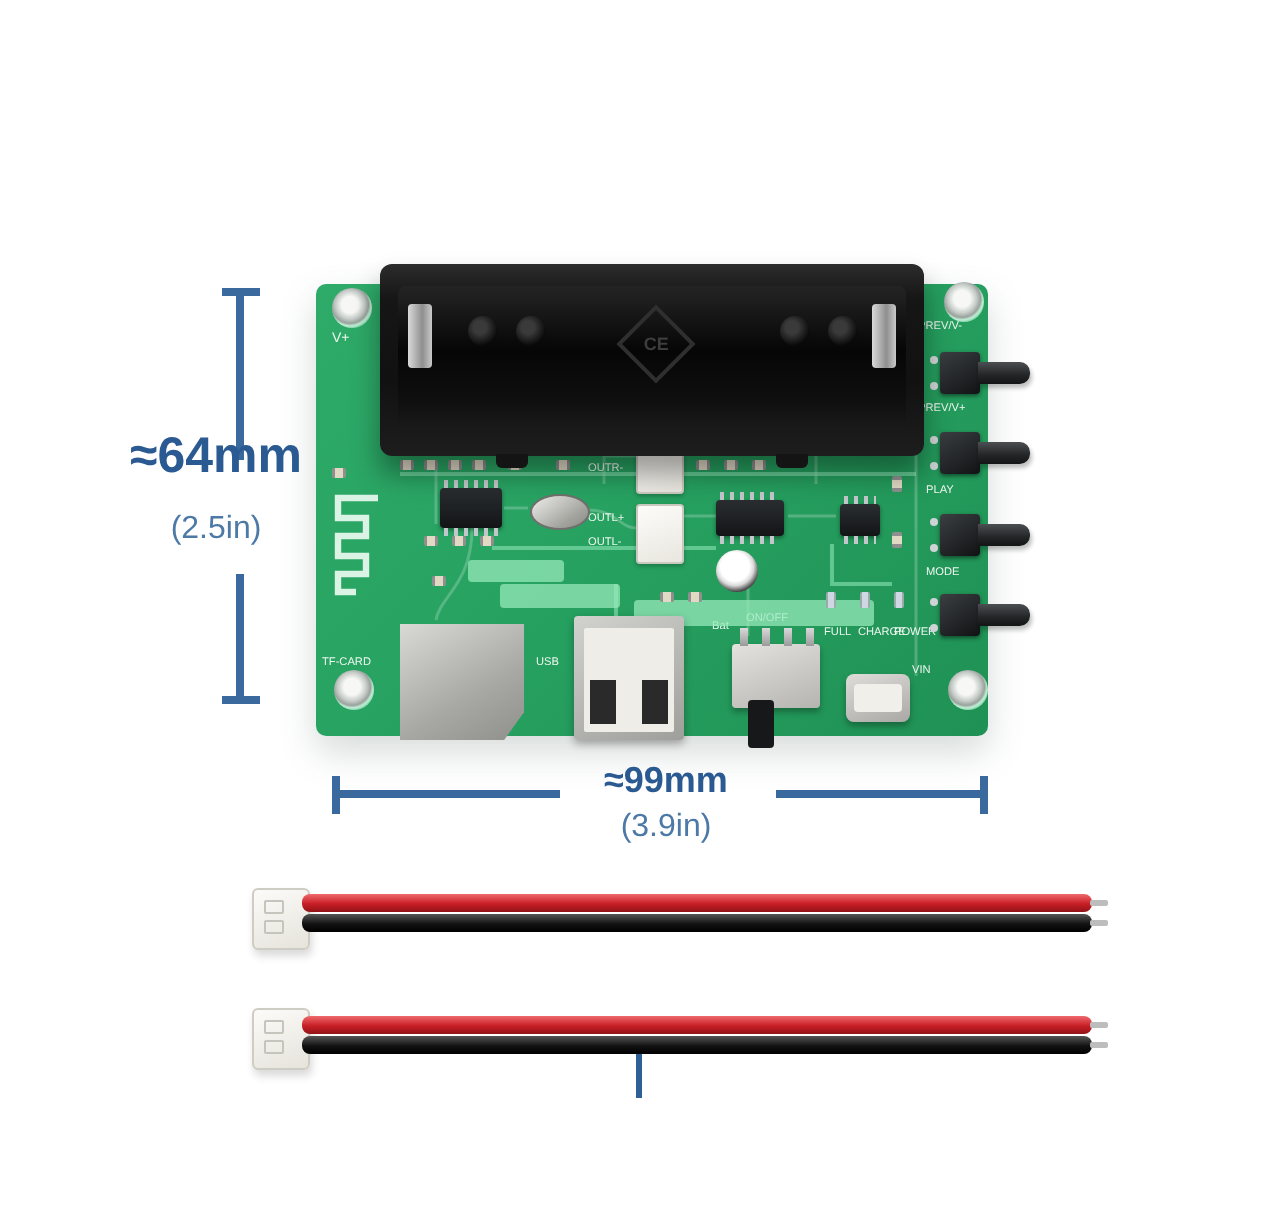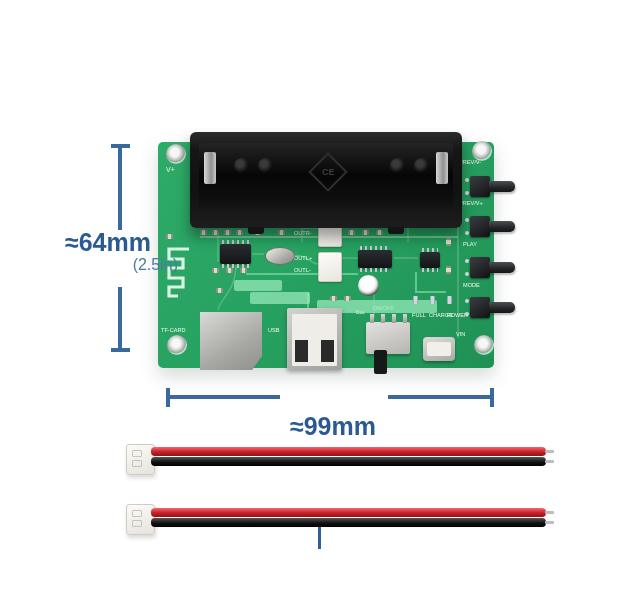--- a/index.html
+++ b/index.html
@@ -70,21 +70,21 @@
   .holder .well{position:absolute;width:15px;height:15px;border-radius:50%;top:26px;
       background:radial-gradient(circle at 40% 38%,#3a3a3a 0 25%,#0a0a0a 70%,#000);}
   .holder .tab{position:absolute;bottom:-6px;width:16px;height:7px;background:#141414;border-radius:0 0 3px 3px;}
   .diamond{position:absolute;left:124px;top:26px;width:24px;height:24px;border:2px solid #2f2f2f;
       transform:rotate(45deg);display:flex;align-items:center;justify-content:center;}
   .diamond span{transform:rotate(-45deg);color:#3d3d3d;font-size:9px;font-weight:bold;}
 
   
   .dim{background:#3a6a9d;position:absolute;}
   .dim-text{position:absolute;text-align:center;color:#2a5a91;font-weight:bold;}
-  .dim-sub{position:absolute;text-align:right;color:#4c79a6;font-size:16px;font-weight:normal;}
+  .dim-sub{position:absolute;text-align:center;color:#4c79a6;font-size:16px;font-weight:normal;}
 
   
   .wire{position:absolute;height:9px;border-radius:4px;}
   .wire.red{background:linear-gradient(180deg,#ef6a6d,#c81e26 55%,#911317);}
   .wire.blk{background:linear-gradient(180deg,#555,#121212 55%,#000);}
   .tip{position:absolute;width:9px;height:3px;background:#bdbdbd;border-radius:1px;}
   .jst-c{position:absolute;width:27px;height:29px;border-radius:3px;
       background:linear-gradient(160deg,#fcfbf8,#e6e3dc);border:1px solid #cfccc3;
       box-shadow:1px 3px 4px rgba(0,0,0,.15);}
   .jst-c i{position:absolute;left:5px;width:8px;height:5px;border:1px solid #c7c4bb;border-radius:1px;}
@@ -224,28 +224,29 @@
     <div class="well" style="left:224px;"></div>
     <div class="diamond">
       <span>CE</span>
     </div>
     <div class="tab" style="left:58px;"></div>
     <div class="tab" style="left:198px;"></div>
   </div>
 
   <div class="dim" style="left:111px;top:144px;width:19px;height:4px;"></div>
   <div class="dim" style="left:118px;top:148px;width:4px;height:82px;"></div>
-  <div class="dim-text" style="left:38px;top:228px;width:140px;font-size:25px;">≈64mm</div>
+  <div class="dim-text" style="left:38px;top:214px;width:140px;font-size:25px;">≈64mm</div>
   <div class="dim-sub" style="left:38px;top:256px;width:140px;">(2.5in)</div>
   <div class="dim" style="left:118px;top:287px;width:4px;height:61px;"></div>
   <div class="dim" style="left:111px;top:348px;width:19px;height:4px;"></div>
 
   <div class="dim" style="left:166px;top:388px;width:4px;height:19px;"></div>
   <div class="dim" style="left:170px;top:395px;width:110px;height:4px;"></div>
-  <div class="dim-text" style="left:262px;top:380px;width:142px;font-size:25px;margin-top:32px;">≈99mm</div>
+  <div class="dim-text" style="left:262px;top:380px;width:142px;font-size:18px;">≈99mm</div>
+  <div class="dim-sub" style="left:262px;top:405px;width:142px;">(3.9in)</div>
   <div class="dim" style="left:388px;top:395px;width:102px;height:4px;"></div>
   <div class="dim" style="left:490px;top:388px;width:4px;height:19px;"></div>
 
   <div>
     <div class="jst-c" style="left:126px;top:444px;">
       <i style="top:5px;"></i>
       <i style="top:15px;"></i>
     </div>
     <div class="wire red" style="left:151px;top:447px;width:395px;"></div>
     <div class="wire blk" style="left:151px;top:457px;width:395px;"></div>

